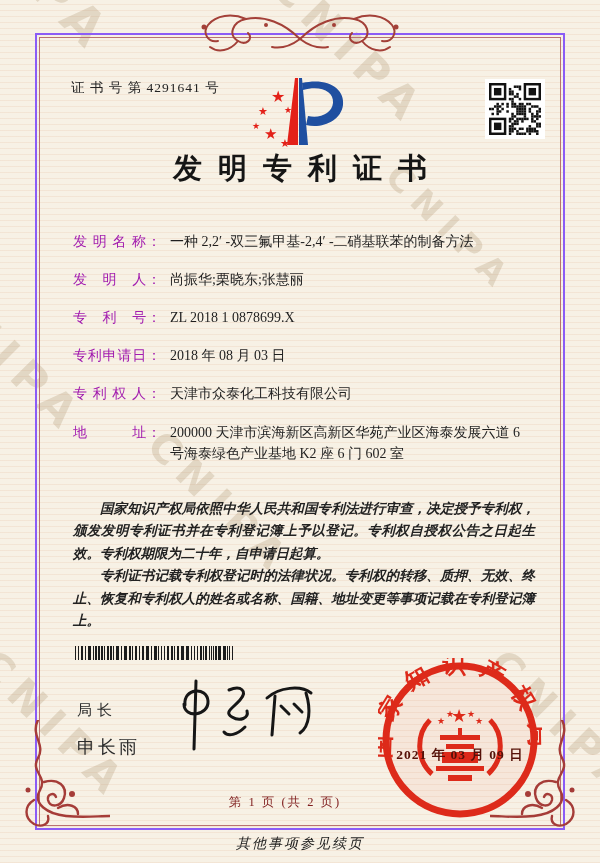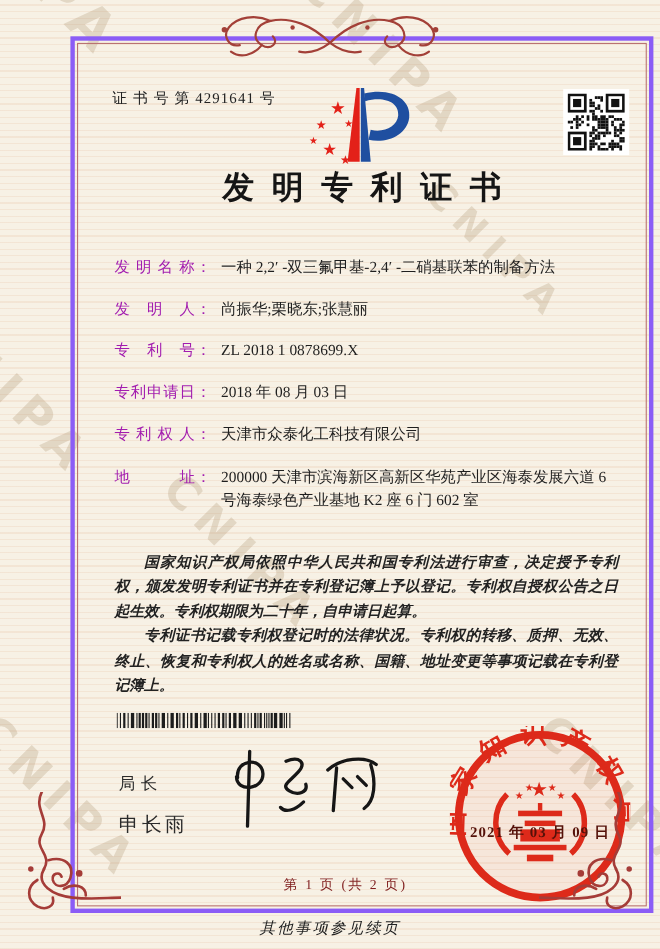--- a/index.html
+++ b/index.html
@@ -18,21 +18,21 @@
         letter-spacing:10px; z-index:0; white-space:nowrap; }
   .wm1{left:250px; top:22px;  font-size:44px;}
   .wm2{left:368px; top:208px; font-size:34px;}
   .wm3{left:-92px; top:330px; font-size:44px;}
   .wm4{left:128px; top:480px; font-size:40px;}
   .wm5{left:-42px; top:700px; font-size:42px;}
   .wm6{left:468px; top:700px; font-size:42px;}
   .wm7{left:-82px; top:-62px; font-size:50px;}
   
   .frame { position:absolute; left:35px; top:33px; width:530px; height:797px;
-           border:4px solid #8b5cf6; z-index:1;margin-left:29px; }
+           border:2px solid #8b5cf6; z-index:1; }
   .frame::before { content:""; position:absolute; inset:2px;
            border:1px solid #b97272; pointer-events:none; }
   
   .top-orn { position:absolute; left:50%; top:5px; transform:translateX(-50%); z-index:2; }
   .corner { position:absolute; z-index:2; }
   .corner.left  { left:14px;  top:720px; }
   .corner.right { right:14px; top:720px; transform:scaleX(-1); }
   
   .certno { position:absolute; left:34px; top:44px; font-size:13.5px;
             letter-spacing:1px; color:#222; }

